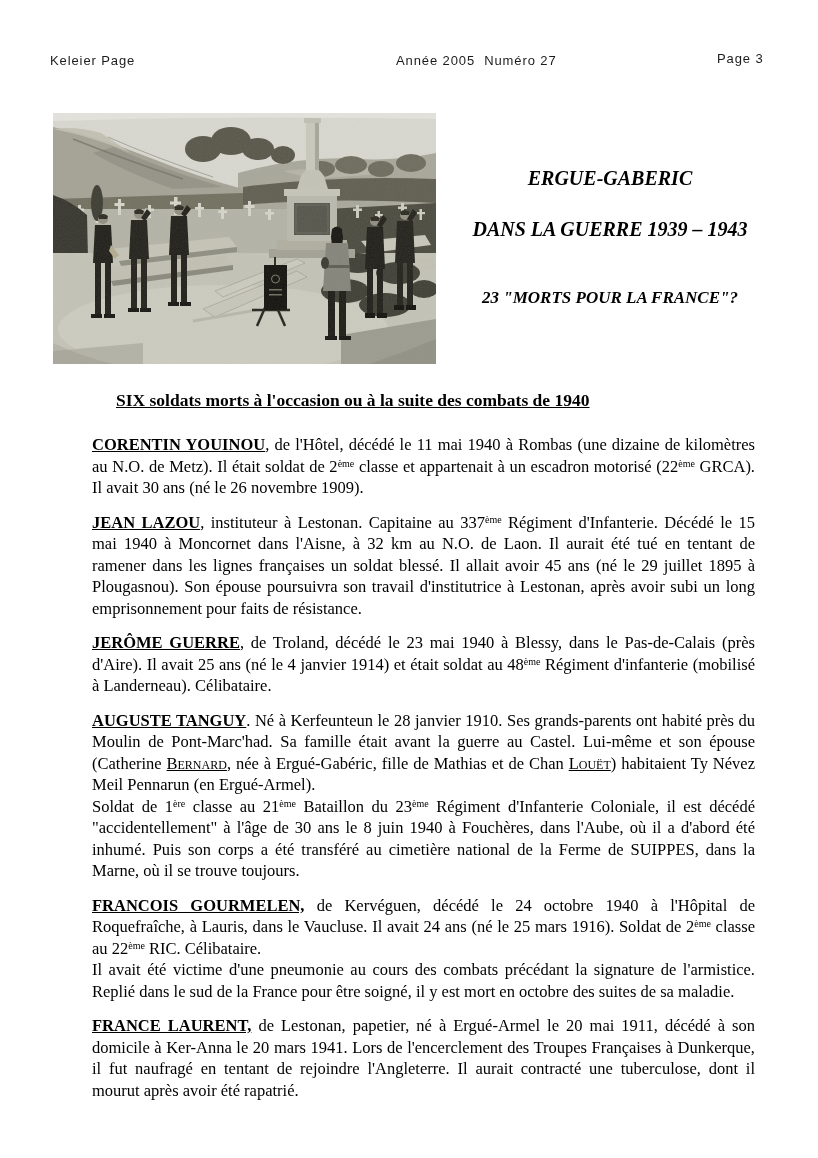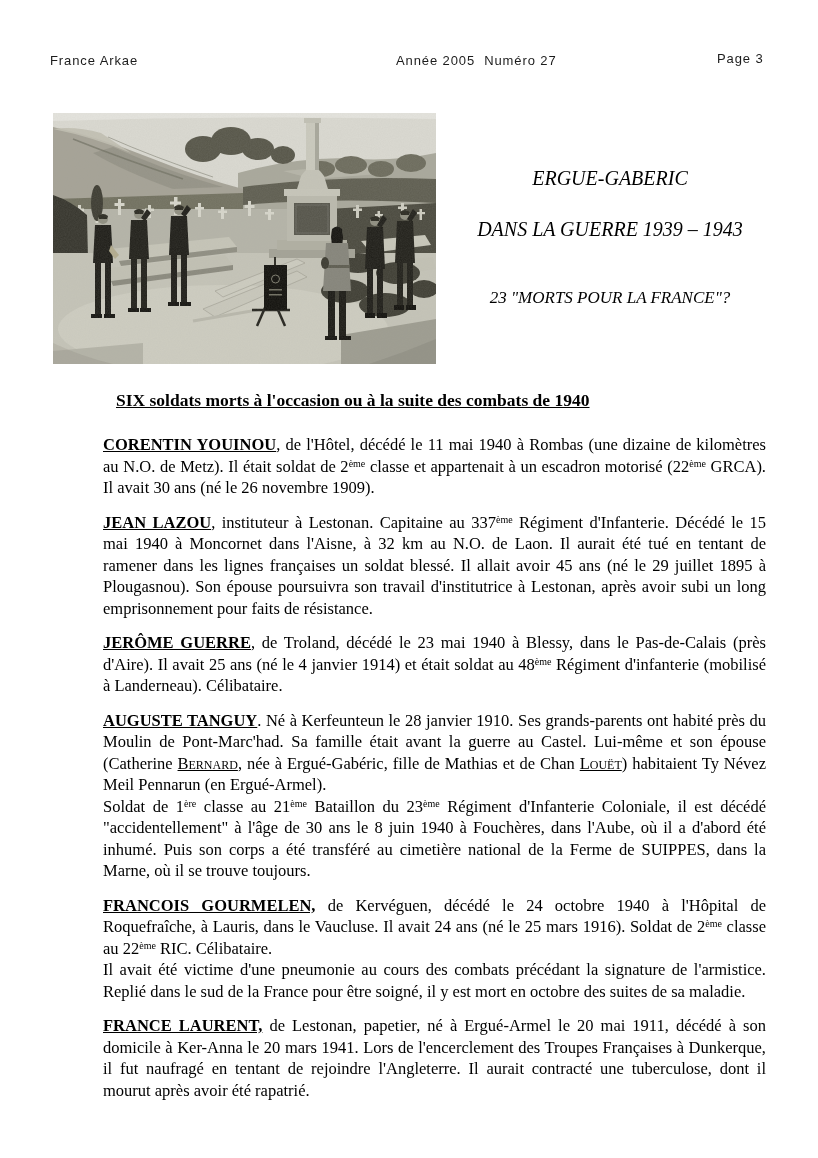--- a/index.html
+++ b/index.html
@@ -18,44 +18,44 @@
   .hdr-center{left:396px;}
   .hdr-right{left:717px;top:51px;}
   
   .photo{
     position:absolute;left:53px;top:113px;width:383px;height:251px;
     overflow:hidden;background:#d3d2ca;
   }
   
   .title-block{
     position:absolute;left:443px;top:155px;width:334px;text-align:center;
-    font-weight:normal;font-style:italic;
+    font-weight:bold;font-style:italic;
   }
   .title-l1{font-size:20px;margin:12px 0 0 0;}
   .title-l2{font-size:20px;margin:28px 0 0 0;white-space:nowrap;}
   .title-l3{font-size:17px;margin:47px 0 0 0;white-space:nowrap;}
   
   .section-heading{
     position:absolute;left:104px;top:390px;width:680px;
     font-size:17.5px;font-weight:bold;text-decoration:underline;margin-left:12px;
   }
   
   .body-text{
-    position:absolute;left:103px;top:434px;width:663px;
+    position:absolute;left:92px;top:434px;width:663px;
     font-size:16.5px;line-height:21.5px;text-align:justify;
   }
   .para{margin:0 0 13px 0;}
   .para .soldier-name{font-weight:bold;text-decoration:underline;}
   .para sup{font-size:10px;line-height:0;vertical-align:5px;}
   .para .sc{font-variant:small-caps;text-decoration:underline;}
 </style>
 </head>
 <body>
 
-<div class="hdr hdr-left">France Arkae</div>
+<div class="hdr hdr-left">Keleier Page</div>
 <div class="hdr hdr-center">Année 2005  Numéro 27</div>
 <div class="hdr hdr-right">Page 3</div>
 
 <div class="photo">
   <svg width="383" height="251" viewBox="0 0 383 251" xmlns="http://www.w3.org/2000/svg">
     <defs>
       <filter id="grain" x="0" y="0" width="100%" height="100%">
         <feTurbulence type="fractalNoise" baseFrequency="0.9" numOctaves="2" stitchTiles="stitch"></feTurbulence>
         <feColorMatrix type="matrix" values="0 0 0 0 0.42  0 0 0 0 0.42  0 0 0 0 0.38  0 0 0 0.16 0"></feColorMatrix>
       </filter>

